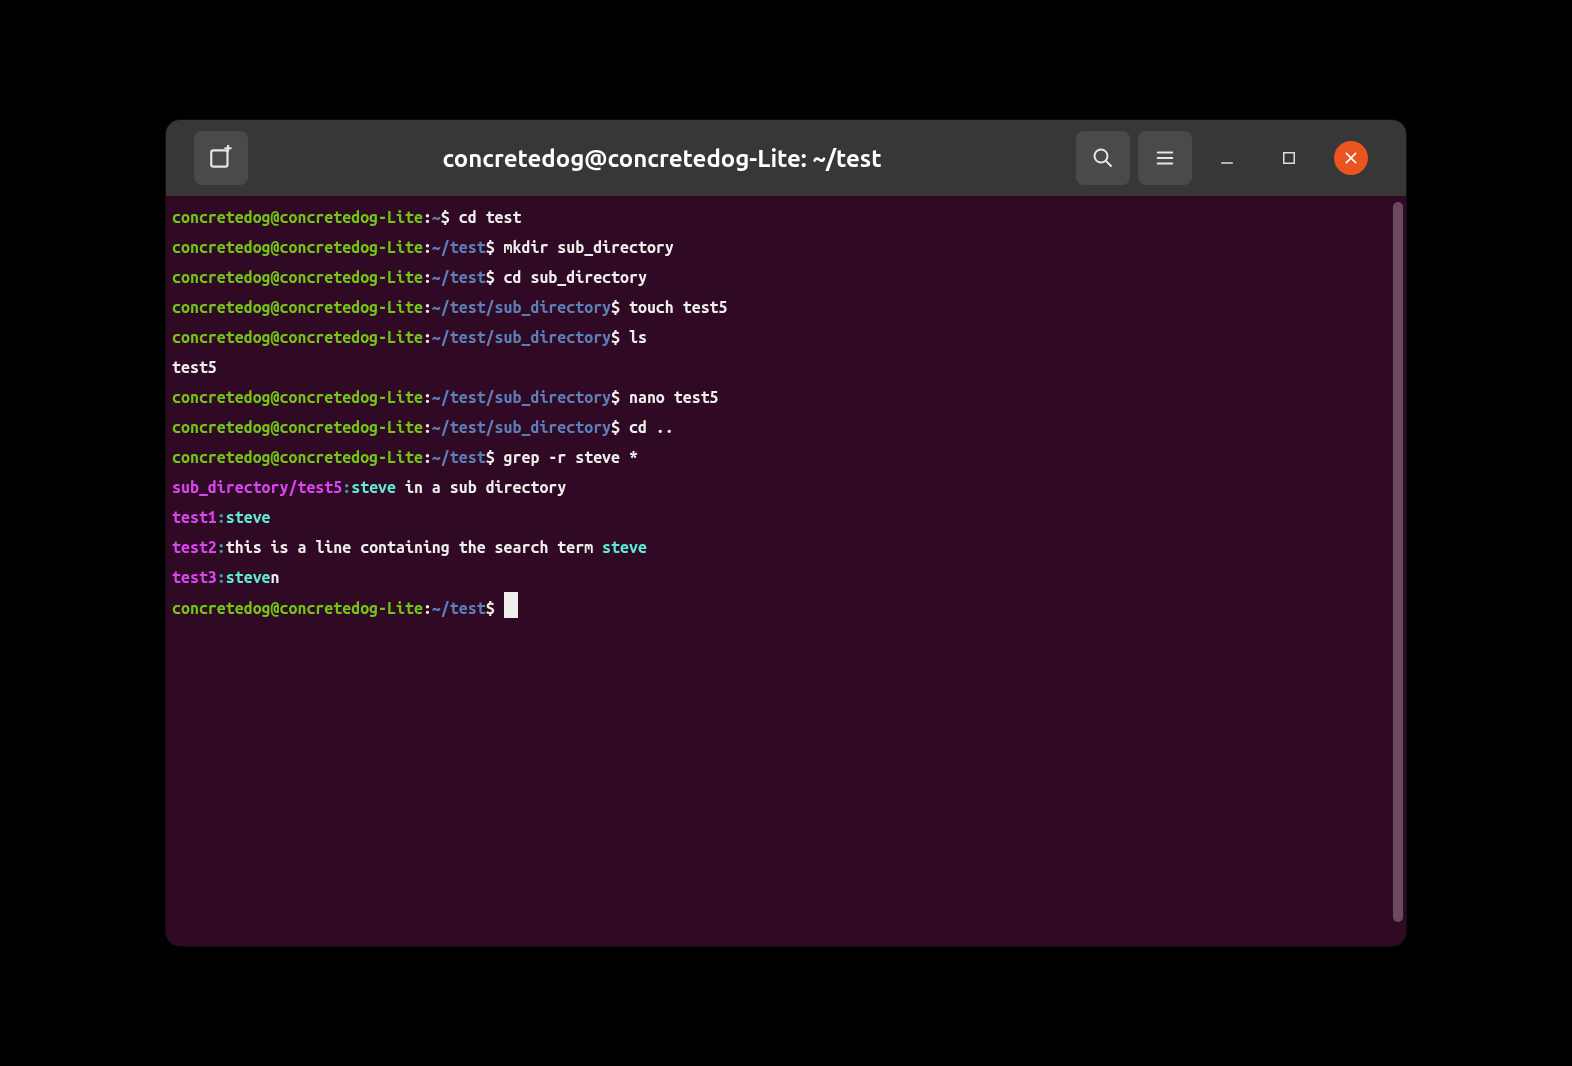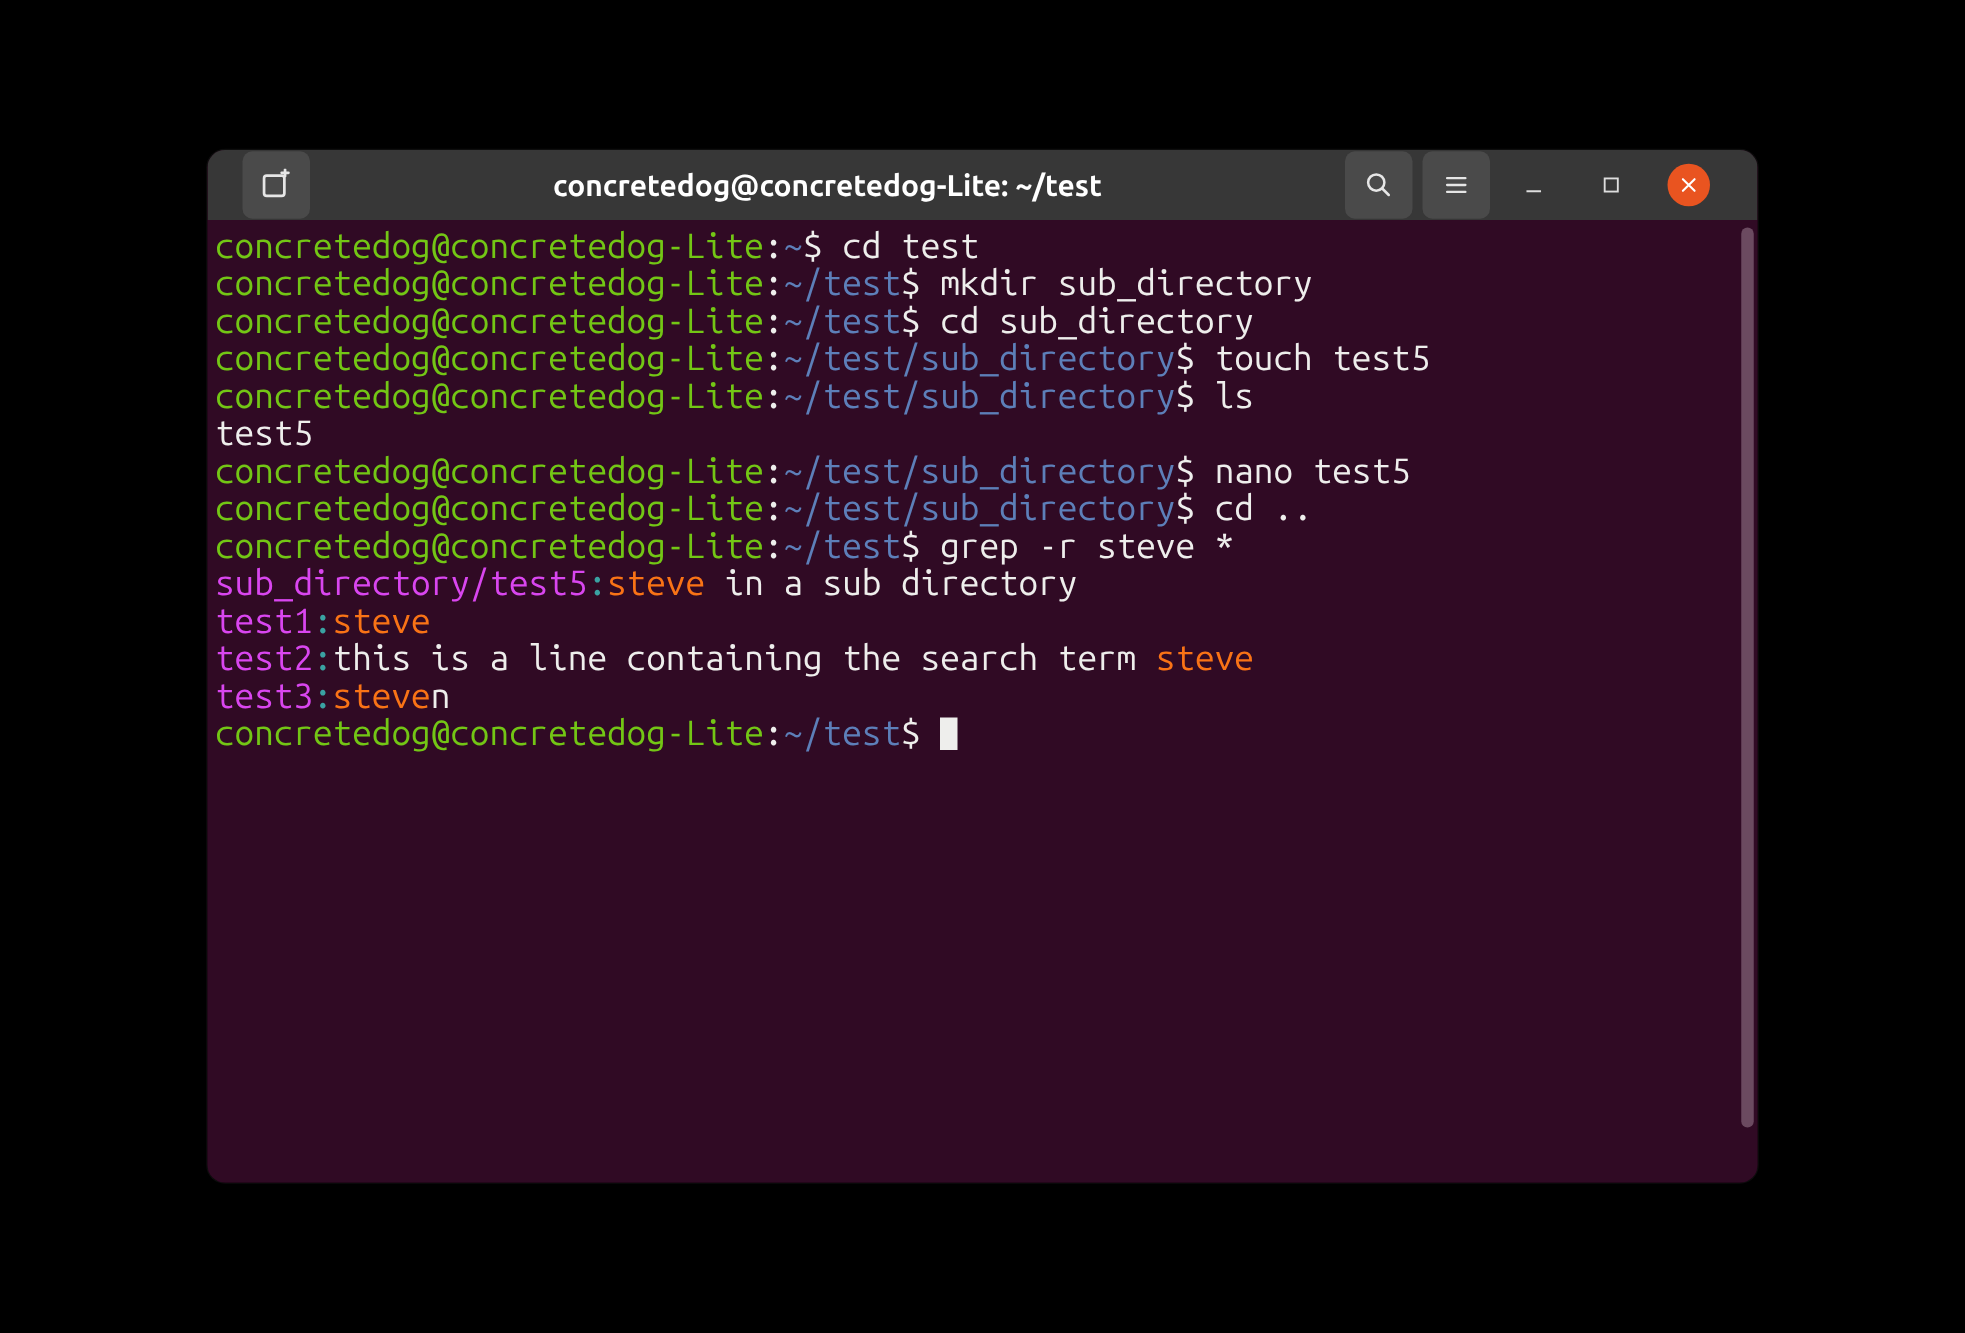--- a/index.html
+++ b/index.html
@@ -17,21 +17,21 @@
     height: 826px;
     background: #2c001e;
     border-radius: 14px;
     overflow: hidden;
     box-shadow: 0 0 0 1px rgba(255,255,255,.05);
     display: flex;
     flex-direction: column;
     position: relative;
   }
   .titlebar {
-    height: 56px;
+    height: 76px;
     background: #373737;
     display: flex;
     align-items: center;
     padding: 0 28px;
     gap: 8px;
     flex: 0 0 auto;
   }
   .tb-btn {
     height: 54px;
     border-radius: 8px;
@@ -64,42 +64,42 @@
     justify-content: center;
     color: #fff;
     cursor: pointer;
   }
   .win-ctrl svg { stroke: #ddd; }
   .terminal {
     flex: 1;
     background: #300a24;
     padding: 6px 4px 6px 6px;
     position: relative;
-    font-size: 28px;
+    font-size: 16px;
     line-height: 30px;
-    font-weight: 400;
+    font-weight: 700;
     color: #eeeeec;
     white-space: pre;
     overflow: hidden;
   }
   .scrollbar {
     position: absolute;
     top: 6px;
     right: 3px;
     width: 10px;
     height: 720px;
     background: #6b4a60;
     border-radius: 5px;
   }
   .grn { color: #73c615; }
   .blu { color: #5d7fb9; }
   .wht { color: #eeeeec; }
   .mag { color: #d946ef; }
   .cya { color: #3aa2a2; }
-  .red { color: #f97316; margin-top: 15px; }
+  .red { color: #5eead4; margin-top: 15px; }
   .cursor {
     display: inline-block;
     width: 14px; height: 26px;
     background: #eeeeec;
     vertical-align: -4px;
   }
 </style>
 </head>
 <body>
 

